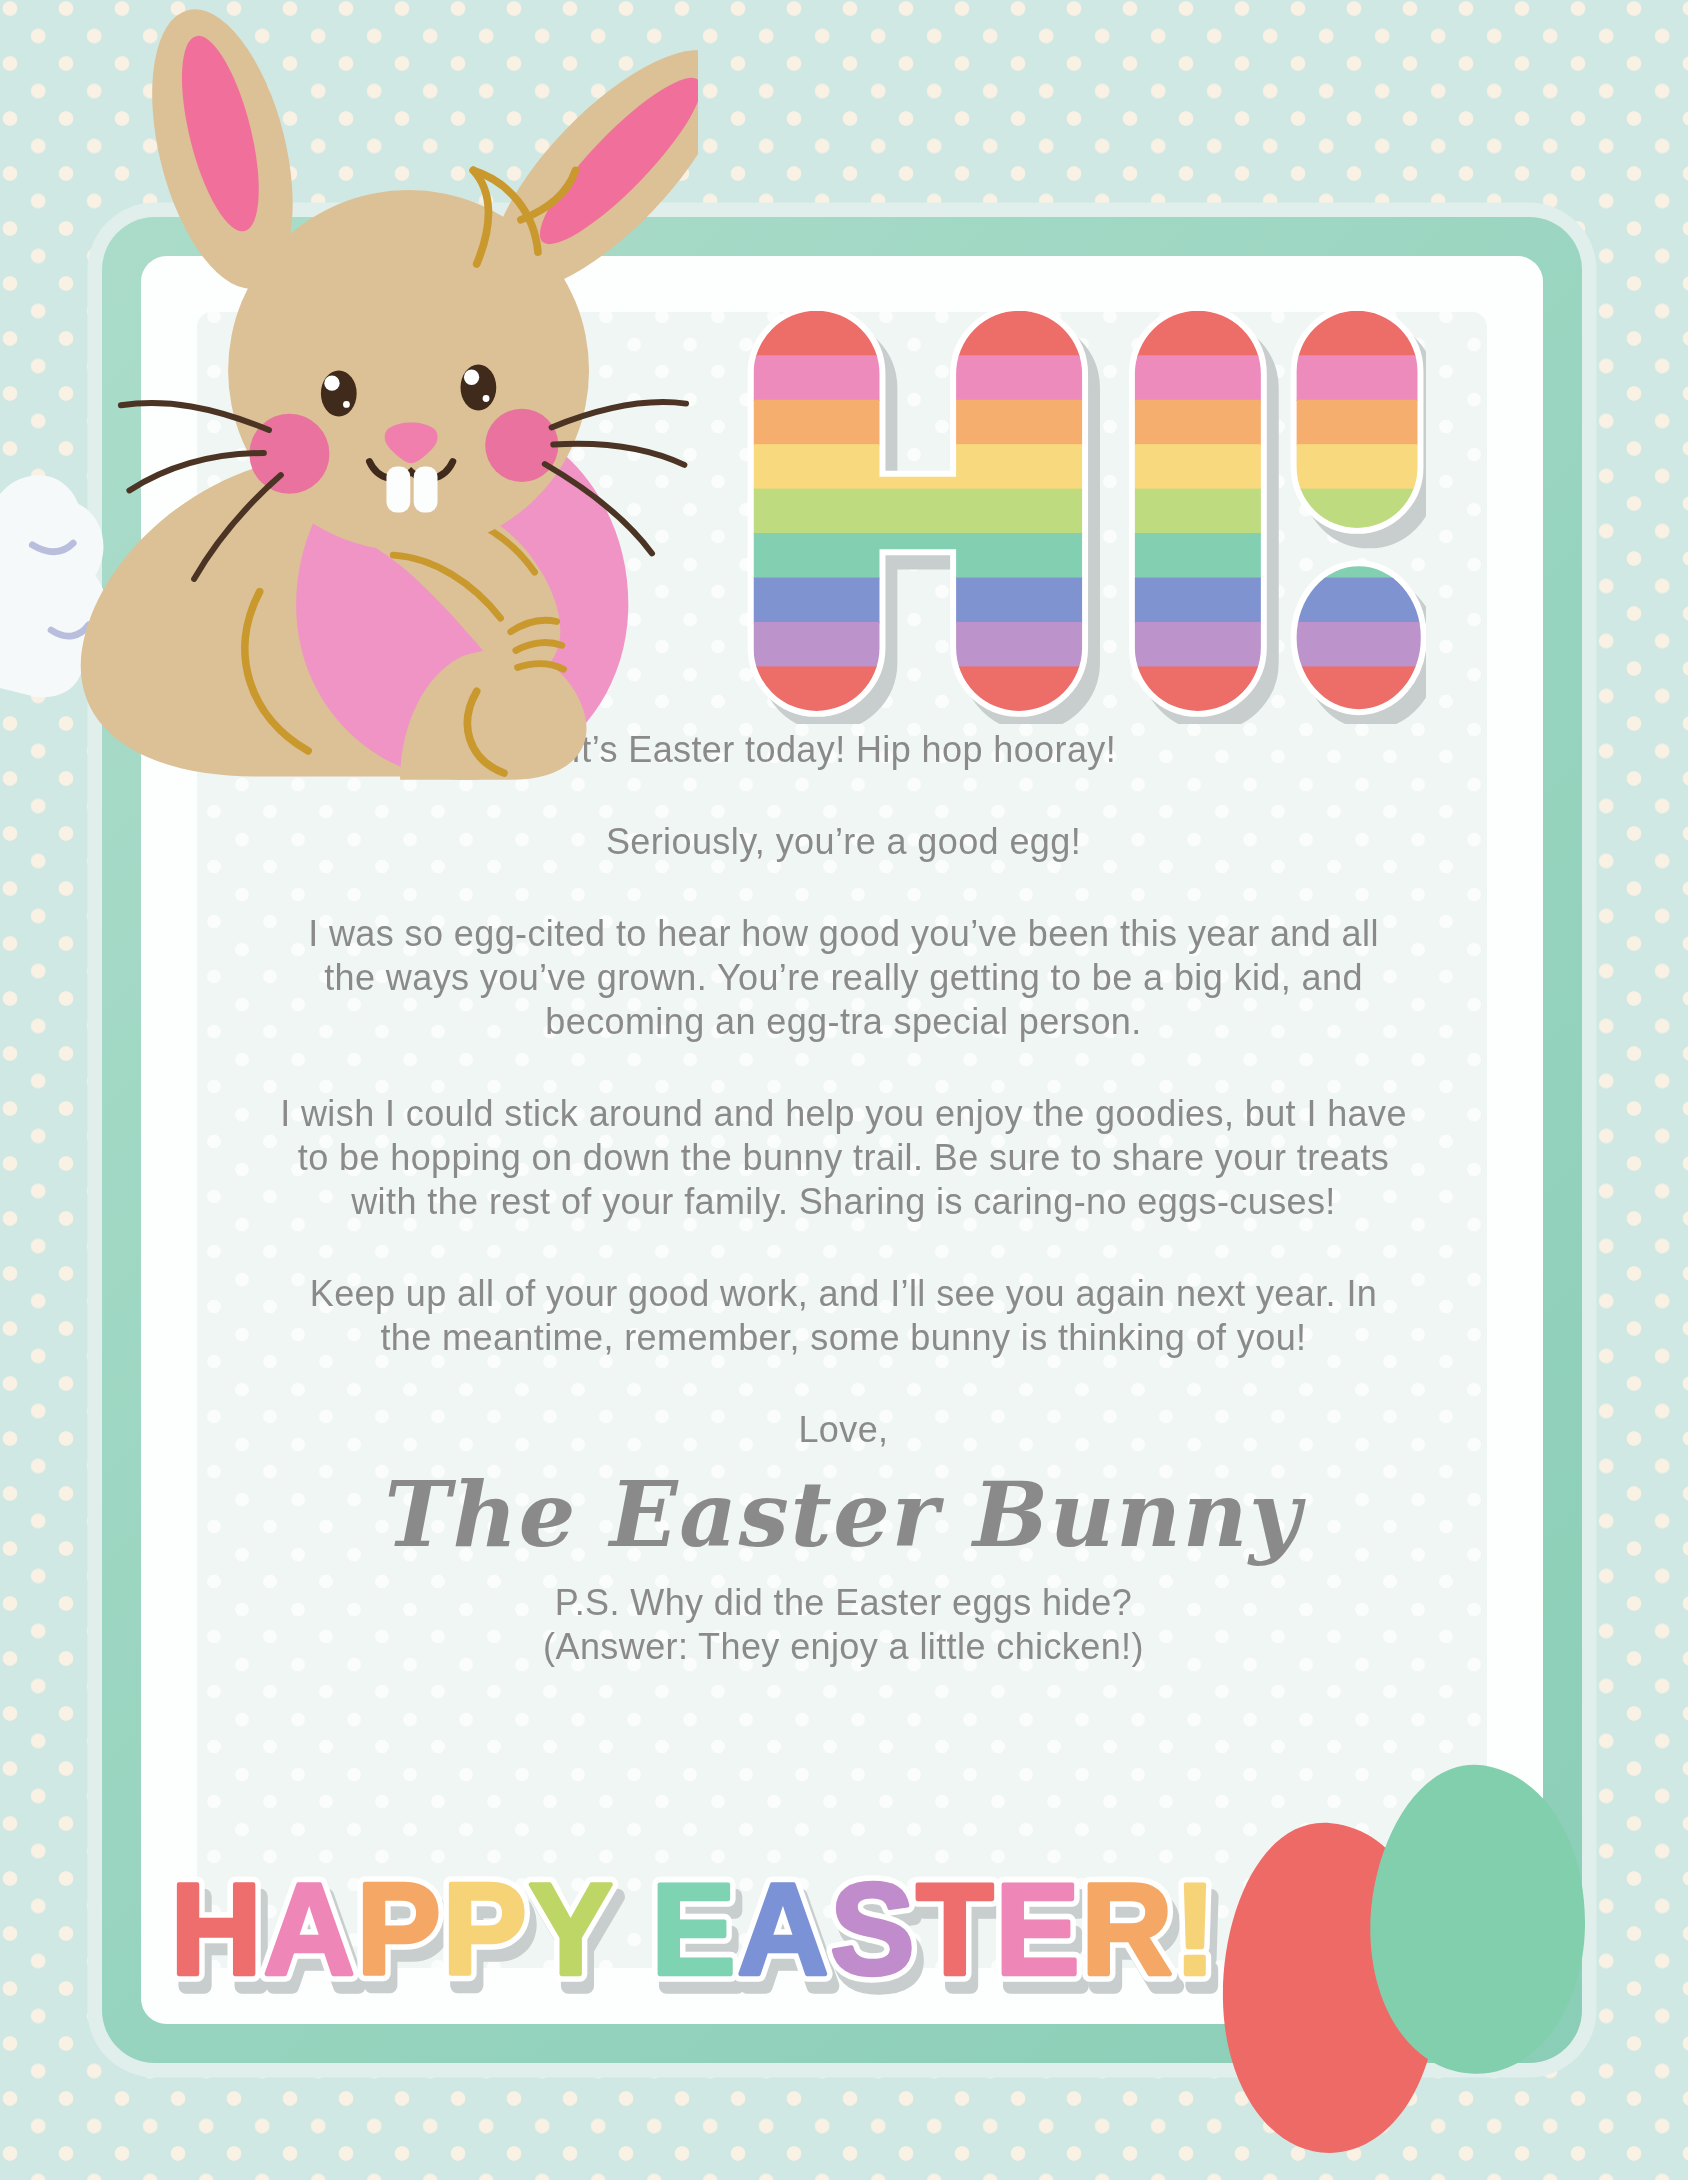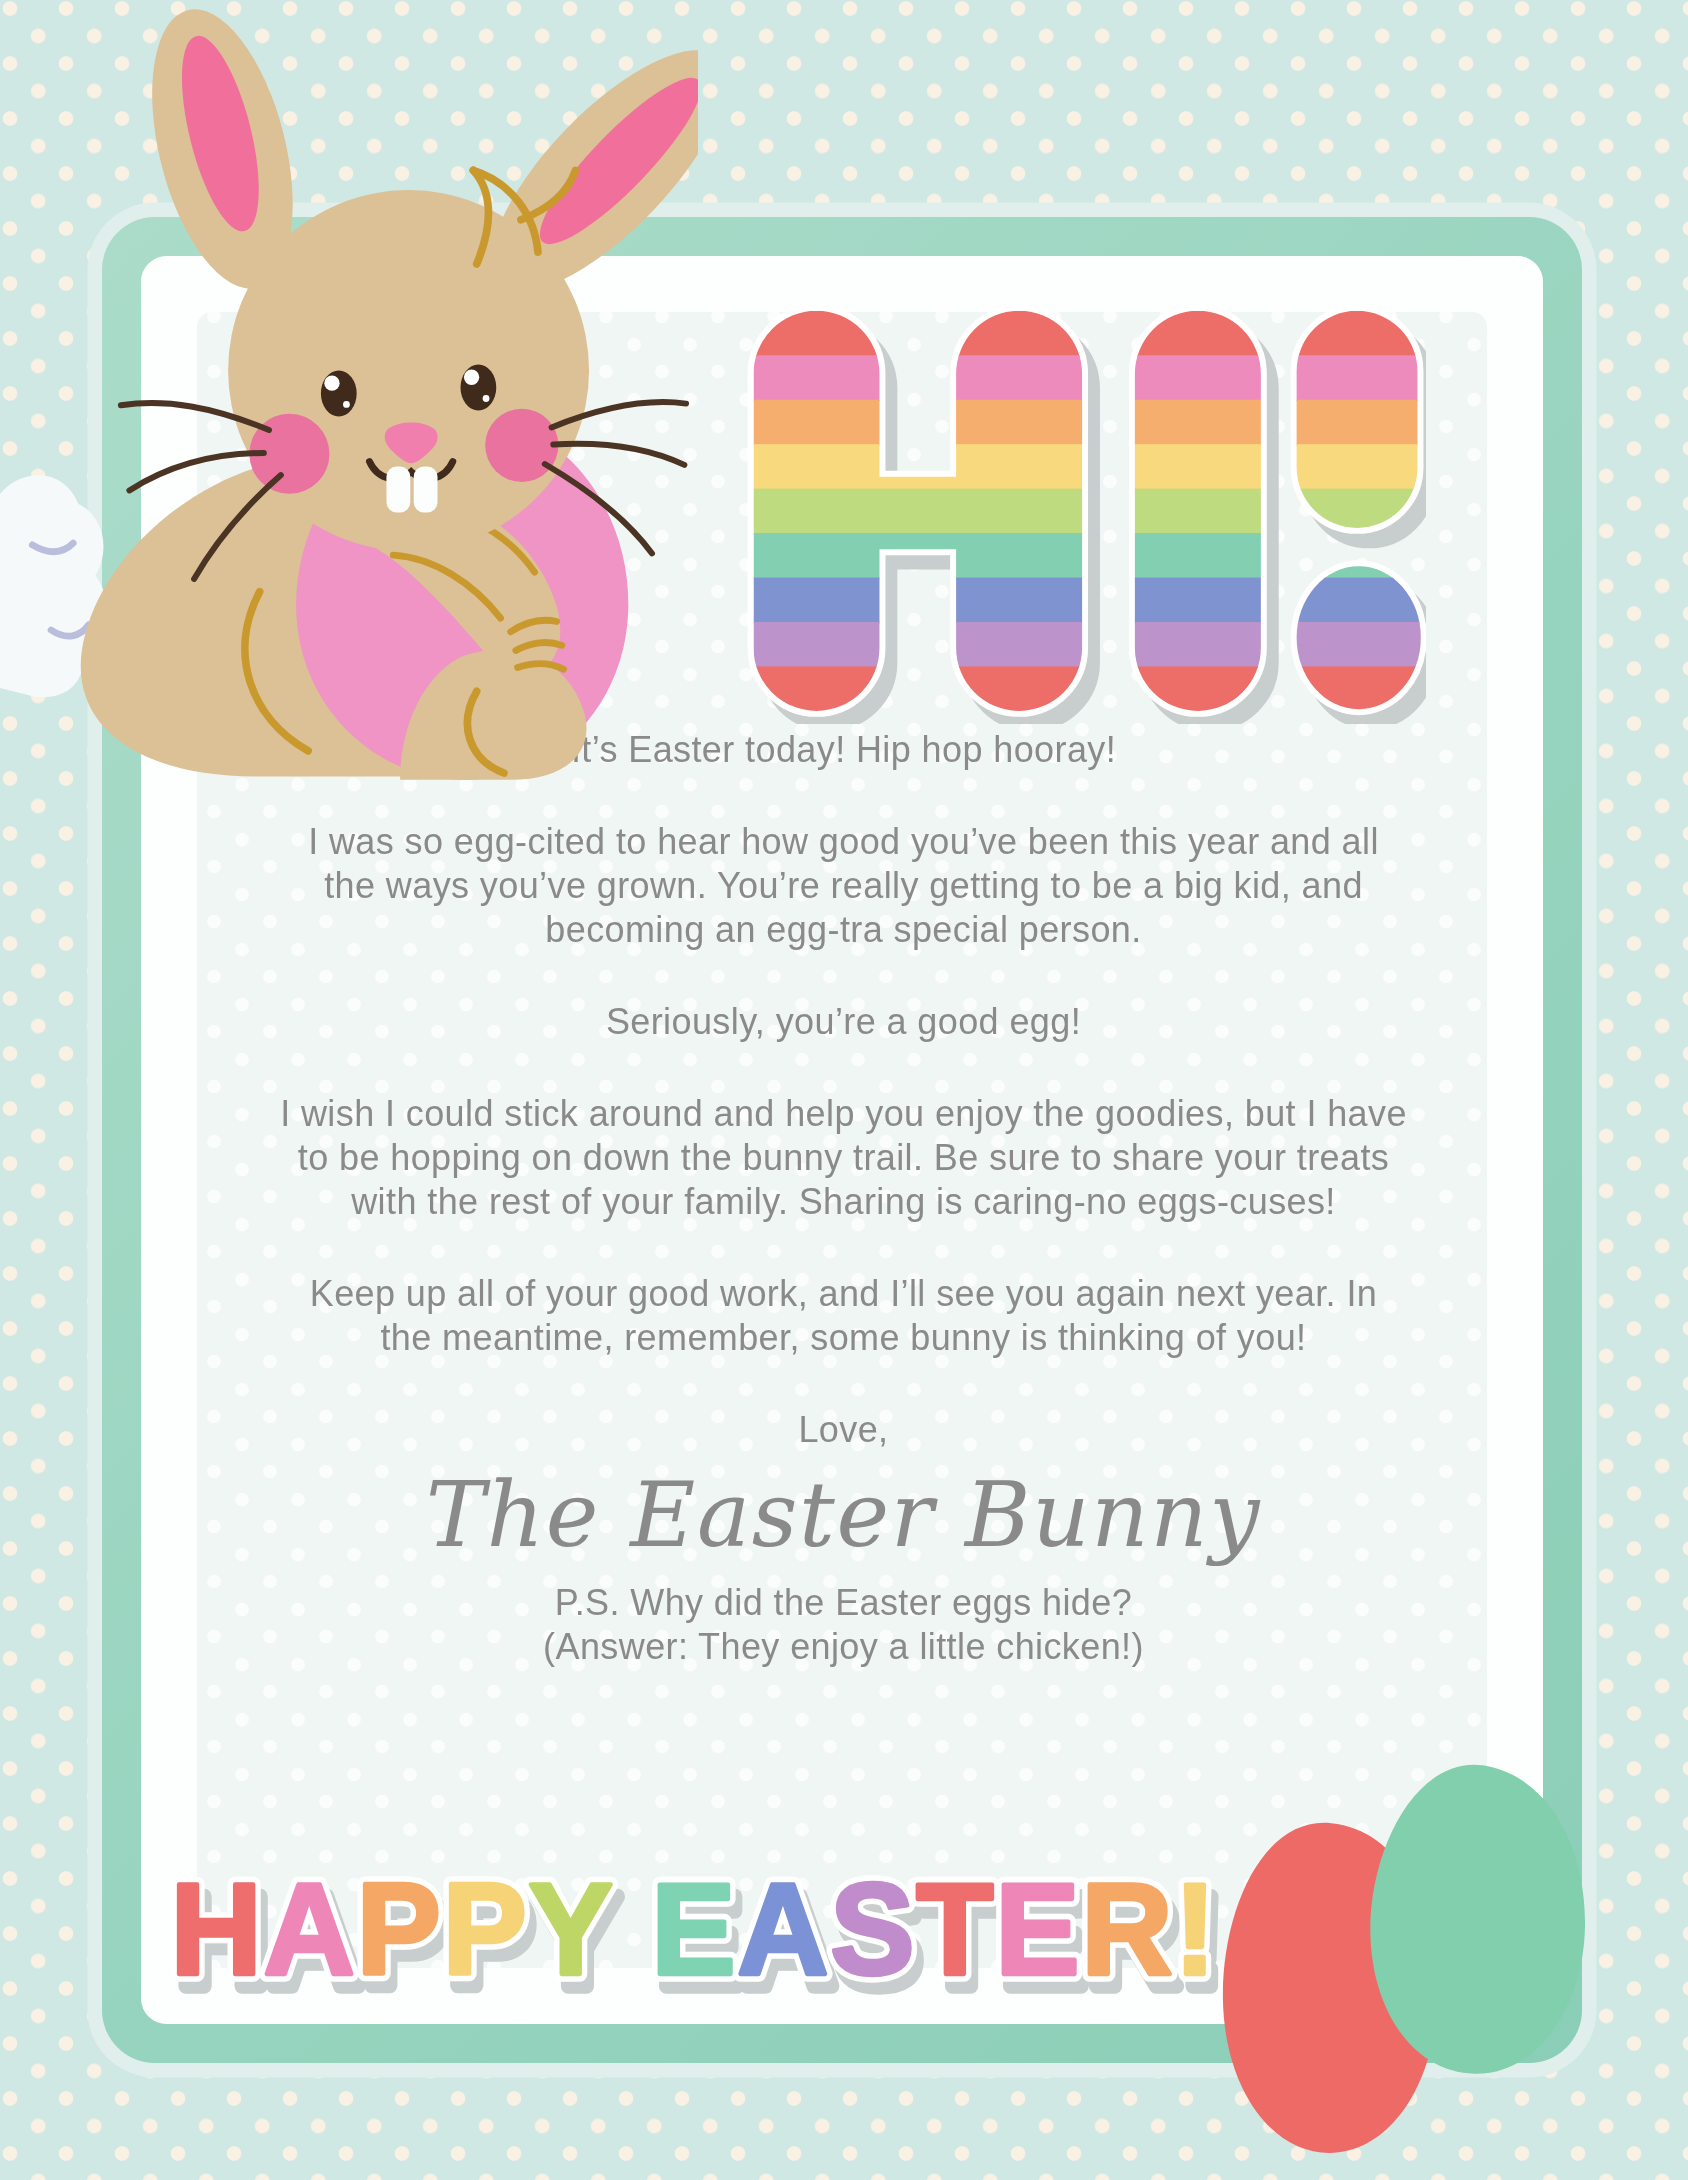--- a/index.html
+++ b/index.html
@@ -43,21 +43,21 @@
   .happy-layer{position:absolute;left:162px;top:1857px;width:1073px;height:149px;z-index:4;}
   .eggs-layer{position:absolute;left:1193px;top:1738px;width:496px;height:443px;z-index:7;}
   
   .letter-column{
     position:absolute;left:162px;top:728px;width:1363px;z-index:5;
     text-align:center;color:var(--text,#8a8a8a);
     font-size:36px;line-height:44px;letter-spacing:0.4px;
   }
   .letter-column p{margin:0 0 48px 0;white-space:pre-line;}
   .signature{
-    font-family:"DejaVu Serif",serif;font-style:italic;font-weight:normal;
+    font-family:"DejaVu Serif",serif;font-style:italic;font-weight:bold;
     font-size:89px;line-height:102px;margin:5.1px 0 15.3px 0;
     color:var(--text,#8a8a8a);letter-spacing:1.7px;
   }
   .ps-block{margin-bottom:0 !important;}
 </style>
 </head>
 <body style="--bg: #d0e8e3; --bg-dot: #faf1e5; --halo: #e0efeb; --card-border: #97d4bf; --card-white: #fdfffe; --paper: #f0f6f4; --paper-dot: #fbfdfc; --text: #8a8a8a;">
 
 <div class="page-bg"></div>
 
@@ -174,24 +174,24 @@
     <path d="M310 532 C246 532 196 548 152 576"></path>
     <path d="M330 558 C282 600 250 642 228 680"></path>
     <path d="M648 502 C712 476 762 468 806 474"></path>
     <path d="M650 522 C716 518 766 528 804 546"></path>
     <path d="M640 545 C700 580 740 615 766 650"></path>
   </g>
 </svg>
 
 <div class="letter-column">
   <p>It’s Easter today! Hip hop hooray!</p>
+  <p>Seriously, you’re a good egg!</p>
   <p>I was so egg-cited to hear how good you’ve been this year and all
 the ways you’ve grown. You’re really getting to be a big kid, and
 becoming an egg-tra special person.</p>
-  <p>Seriously, you’re a good egg!</p>
   <p>I wish I could stick around and help you enjoy the goodies, but I have
 to be hopping on down the bunny trail. Be sure to share your treats
 with the rest of your family. Sharing is caring-no eggs-cuses!</p>
   <p>Keep up all of your good work, and I’ll see you again next year. In
 the meantime, remember, some bunny is thinking of you!</p>
   <p style="margin-bottom:12px;">Love,</p>
   <div class="signature">The Easter Bunny</div>
   <p class="ps-block">P.S. Why did the Easter eggs hide?
 (Answer: They enjoy a little chicken!)</p>
 </div>

